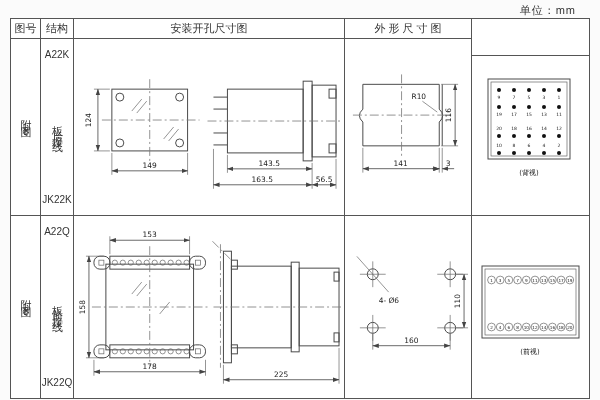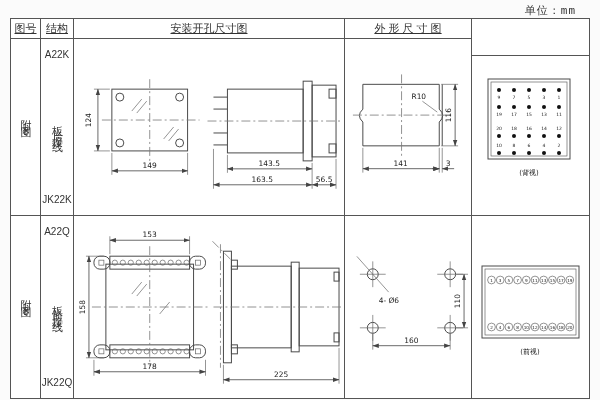--- a/index.html
+++ b/index.html
@@ -2,37 +2,37 @@
 <html><head>
 <meta charset="utf-8">
 <style>
   html,body{margin:0;padding:0;}
   body{
     width:600px;height:400px;overflow:hidden;background:#fbfbfb;
     font-family:"Liberation Sans","DejaVu Sans",sans-serif;color:#222;
     position:relative;
   }
   .unit{
-    position:absolute;top:3px;right:24px;font-size:11px;color:#333;letter-spacing:1px;font-family:Liberation Mono, monospace;
+    position:absolute;top:3px;right:24px;font-size:11px;color:#333;letter-spacing:1px;
   }
   .dtable{
     position:absolute;left:10px;top:18px;width:578px;height:379px;
     display:grid;
     grid-template-columns:30px 33px 271px 127px 117px;
     grid-template-rows:20px 177px 182px;
     border:1px solid #555;background:#fff;
   }
   .cell{
     border-right:1px solid #555;border-bottom:1px solid #555;
     display:flex;align-items:center;justify-content:center;
     overflow:hidden;position:relative;
   }
   .cell.last-col{border-right:none;margin-top:36px;}
   .cell.last-row{border-bottom:none;gap:45px;}
-  .hdr{font-size:11px;color:#333;white-space:nowrap;text-decoration:underline;}
+  .hdr{font-size:11px;color:#333;white-space:nowrap;}
   .vtext{
     writing-mode:vertical-lr;text-orientation:upright;
     font-size:11px;letter-spacing:7px;color:#333;white-space:nowrap;
   }
   .structure-cell{flex-direction:column;justify-content:space-between;padding:10px 0;}
   .structure-code{font-size:10px;color:#333;}
   .drawing-cell svg{display:block;}
   svg text{font-family:"DejaVu Sans",sans-serif;fill:#222;}
   svg .dimtxt{font-size:7.5px;}
   svg .tinytxt{font-size:4.5px;}

